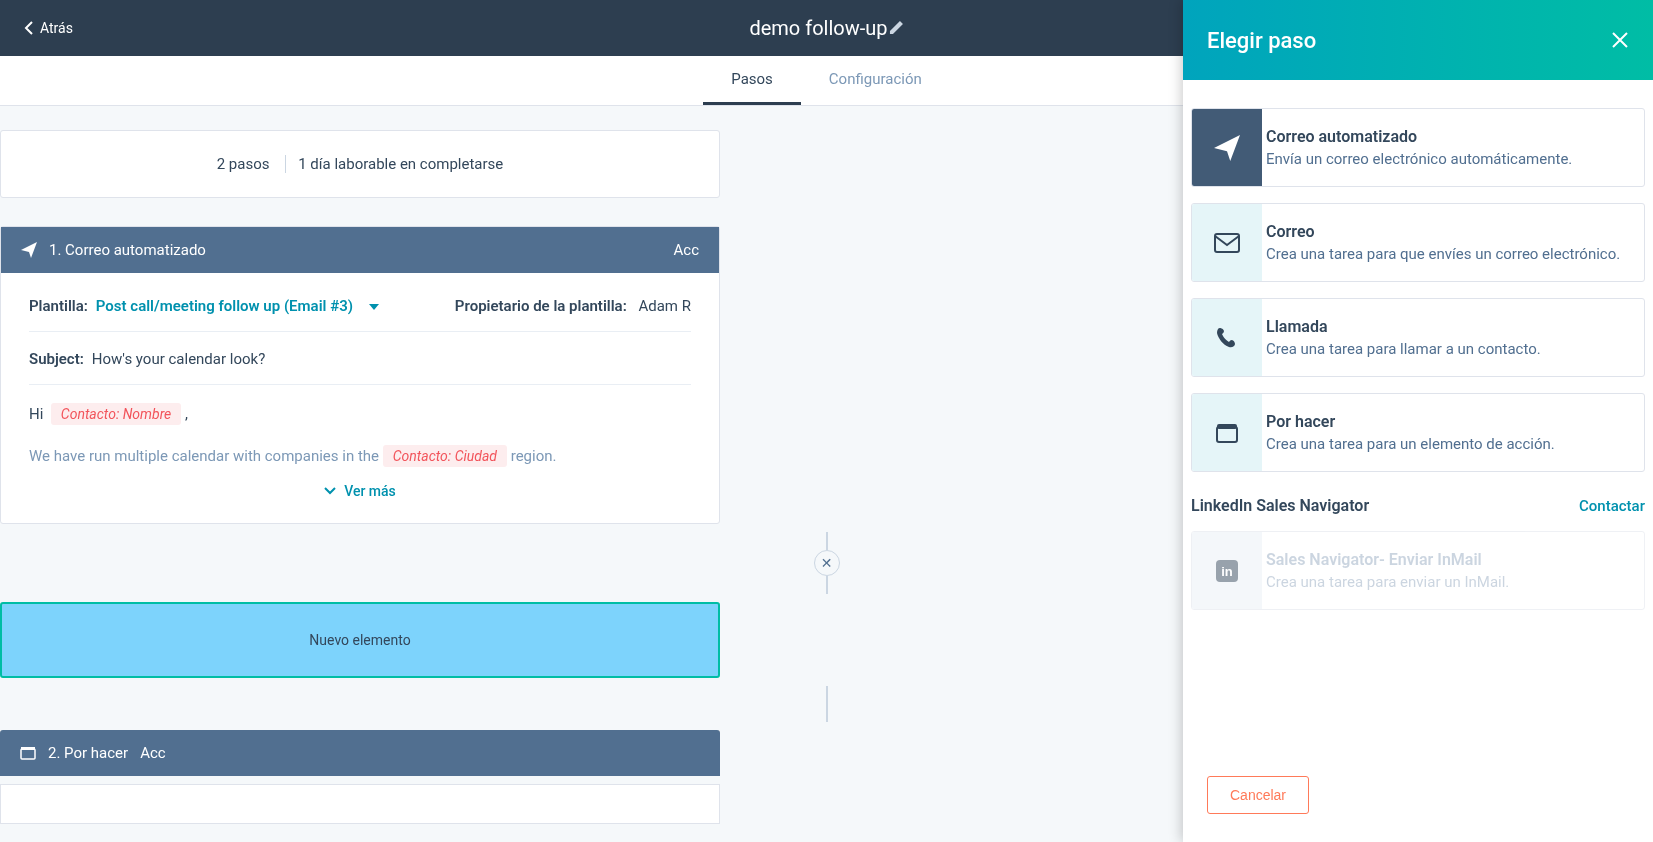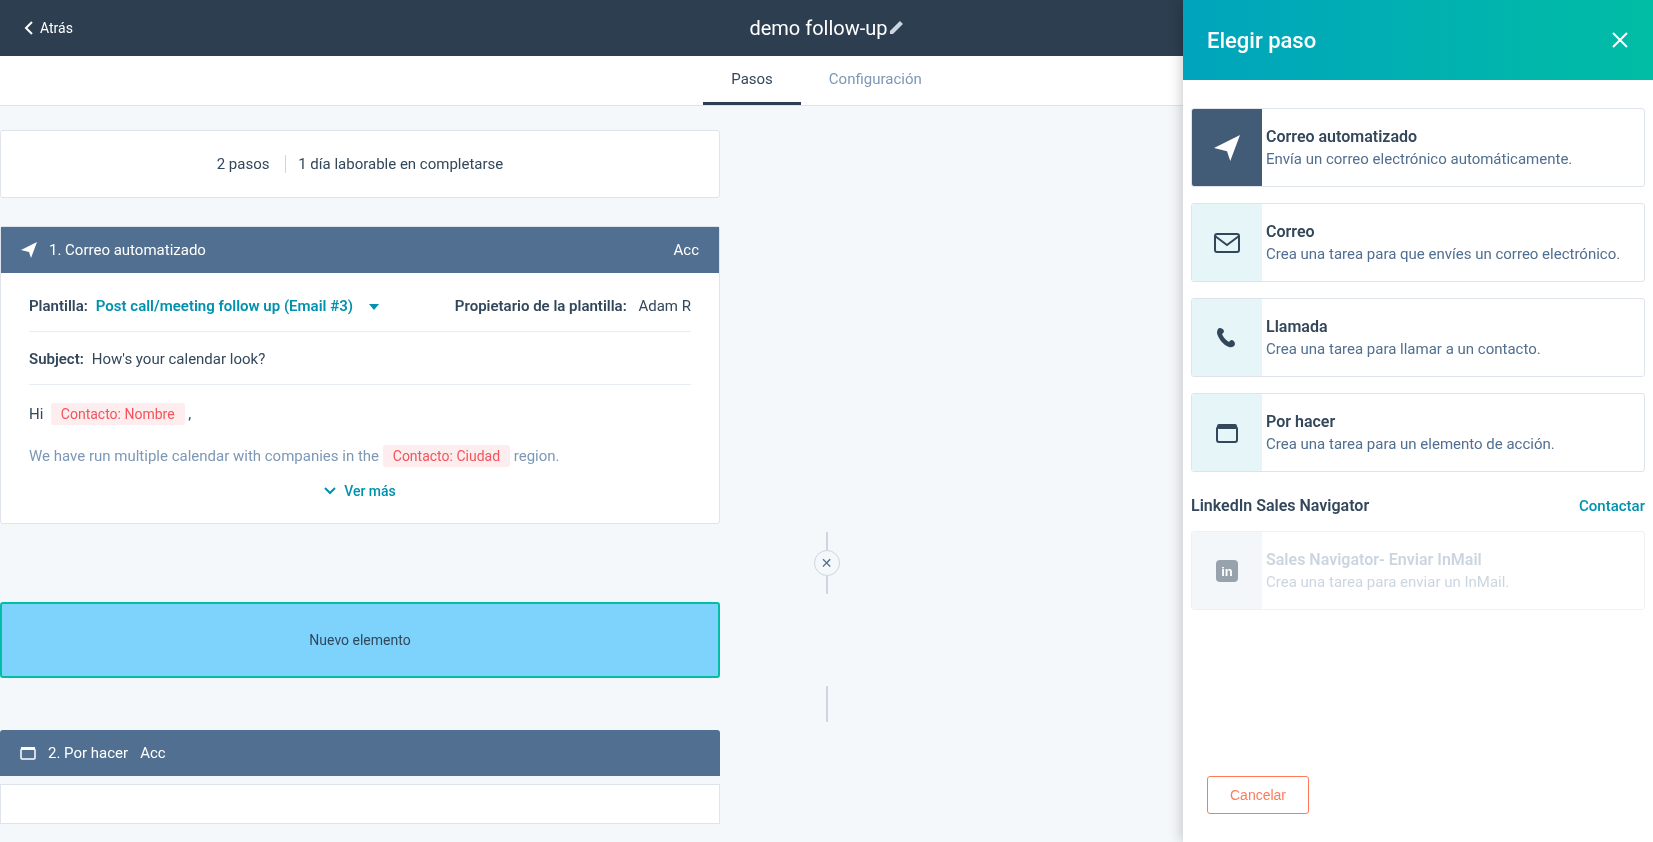--- a/index.html
+++ b/index.html
@@ -126,20 +126,21 @@
   }
   .owner { margin-left: auto; }
   .divider { border-top: 1px solid #e9eef4; margin: 4px 0 18px 0; }
   .token {
     display: inline-block;
     background: #fdedee;
     color: #f2545b;
     padding: 3px 10px;
     border-radius: 3px;
     font-size: 14px;
+    font-style: italic;
   }
   .body-text { color: #7c98b6; margin-top: 20px; }
   .see-more {
     text-align: center;
     padding: 16px 0;
     color: #0091ae;
     font-weight: 500;
     cursor: pointer;
     display: flex;
     align-items: center;

